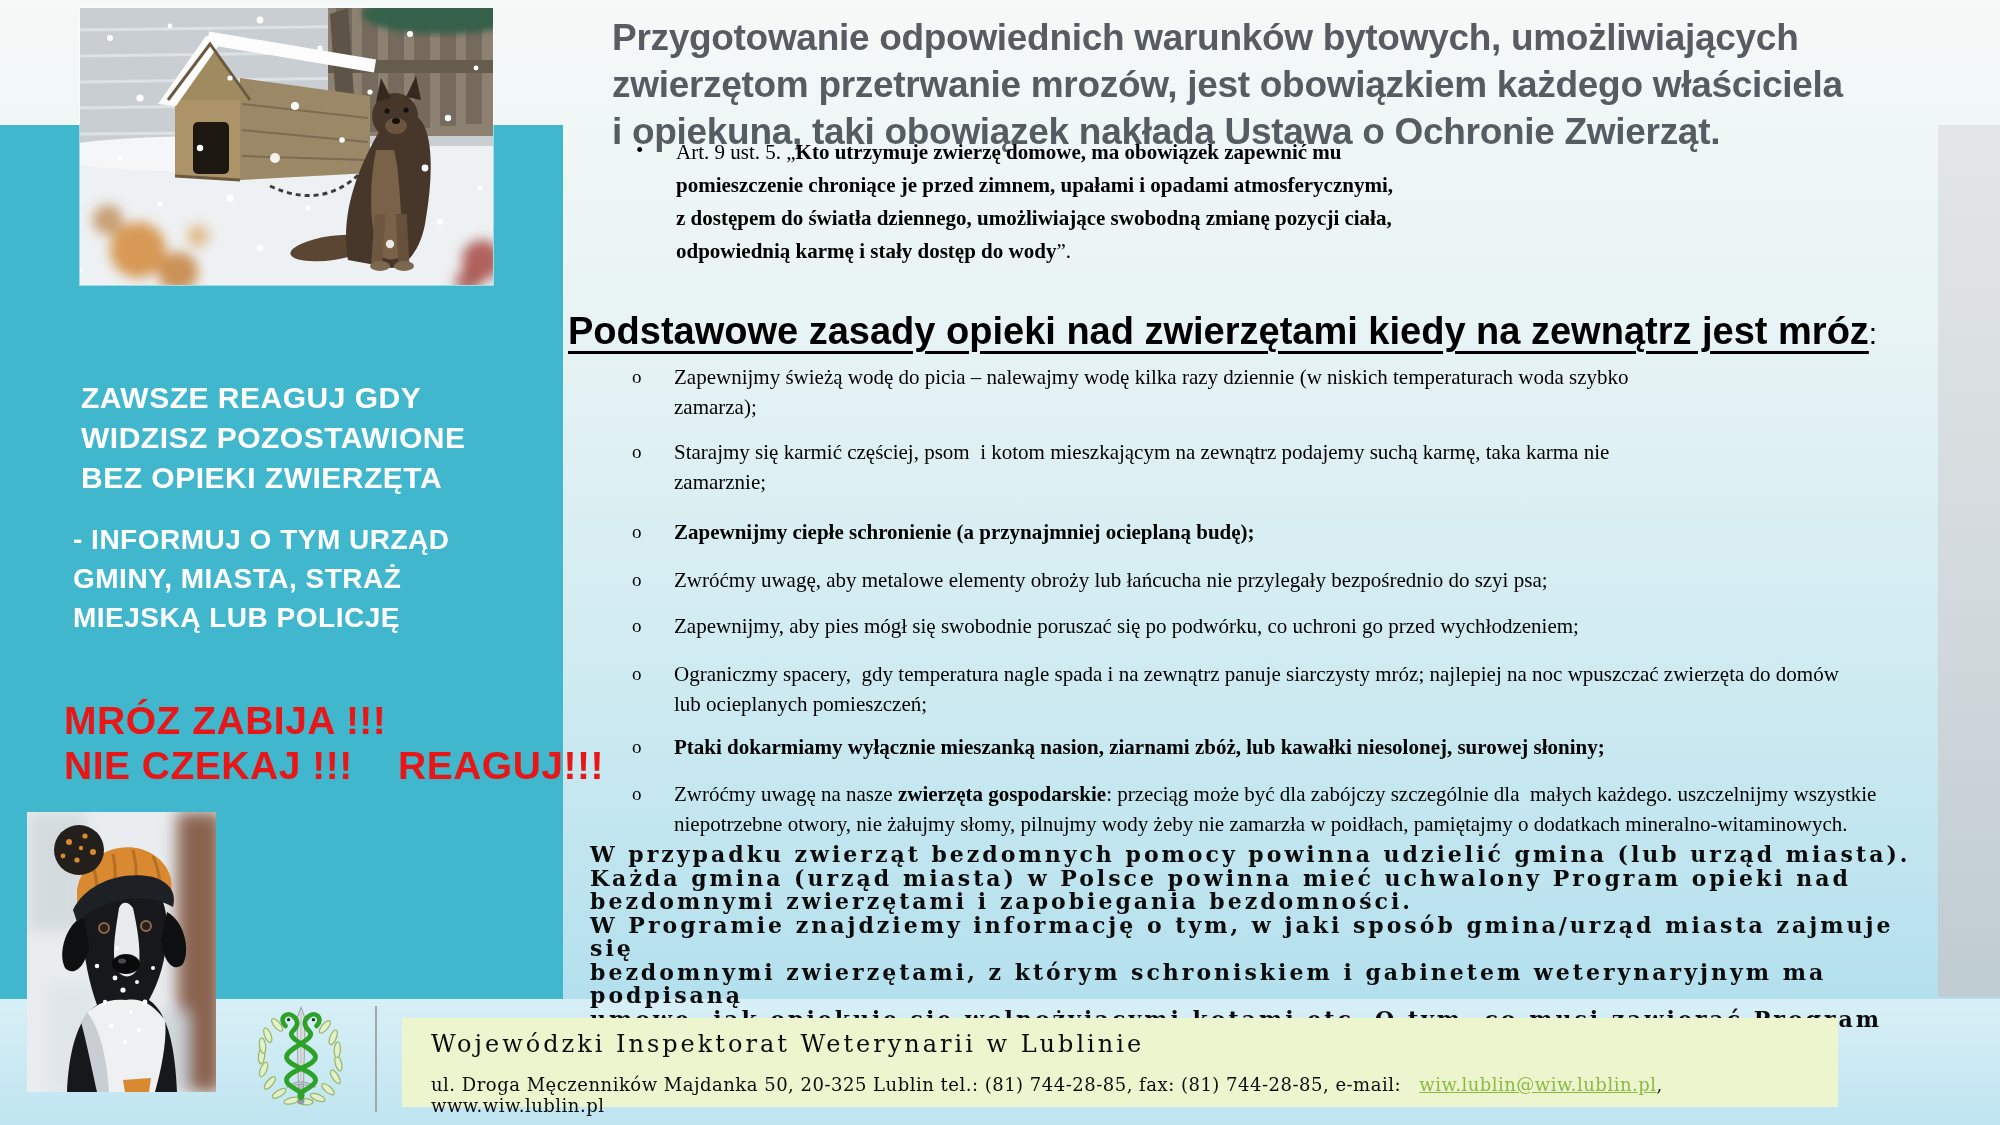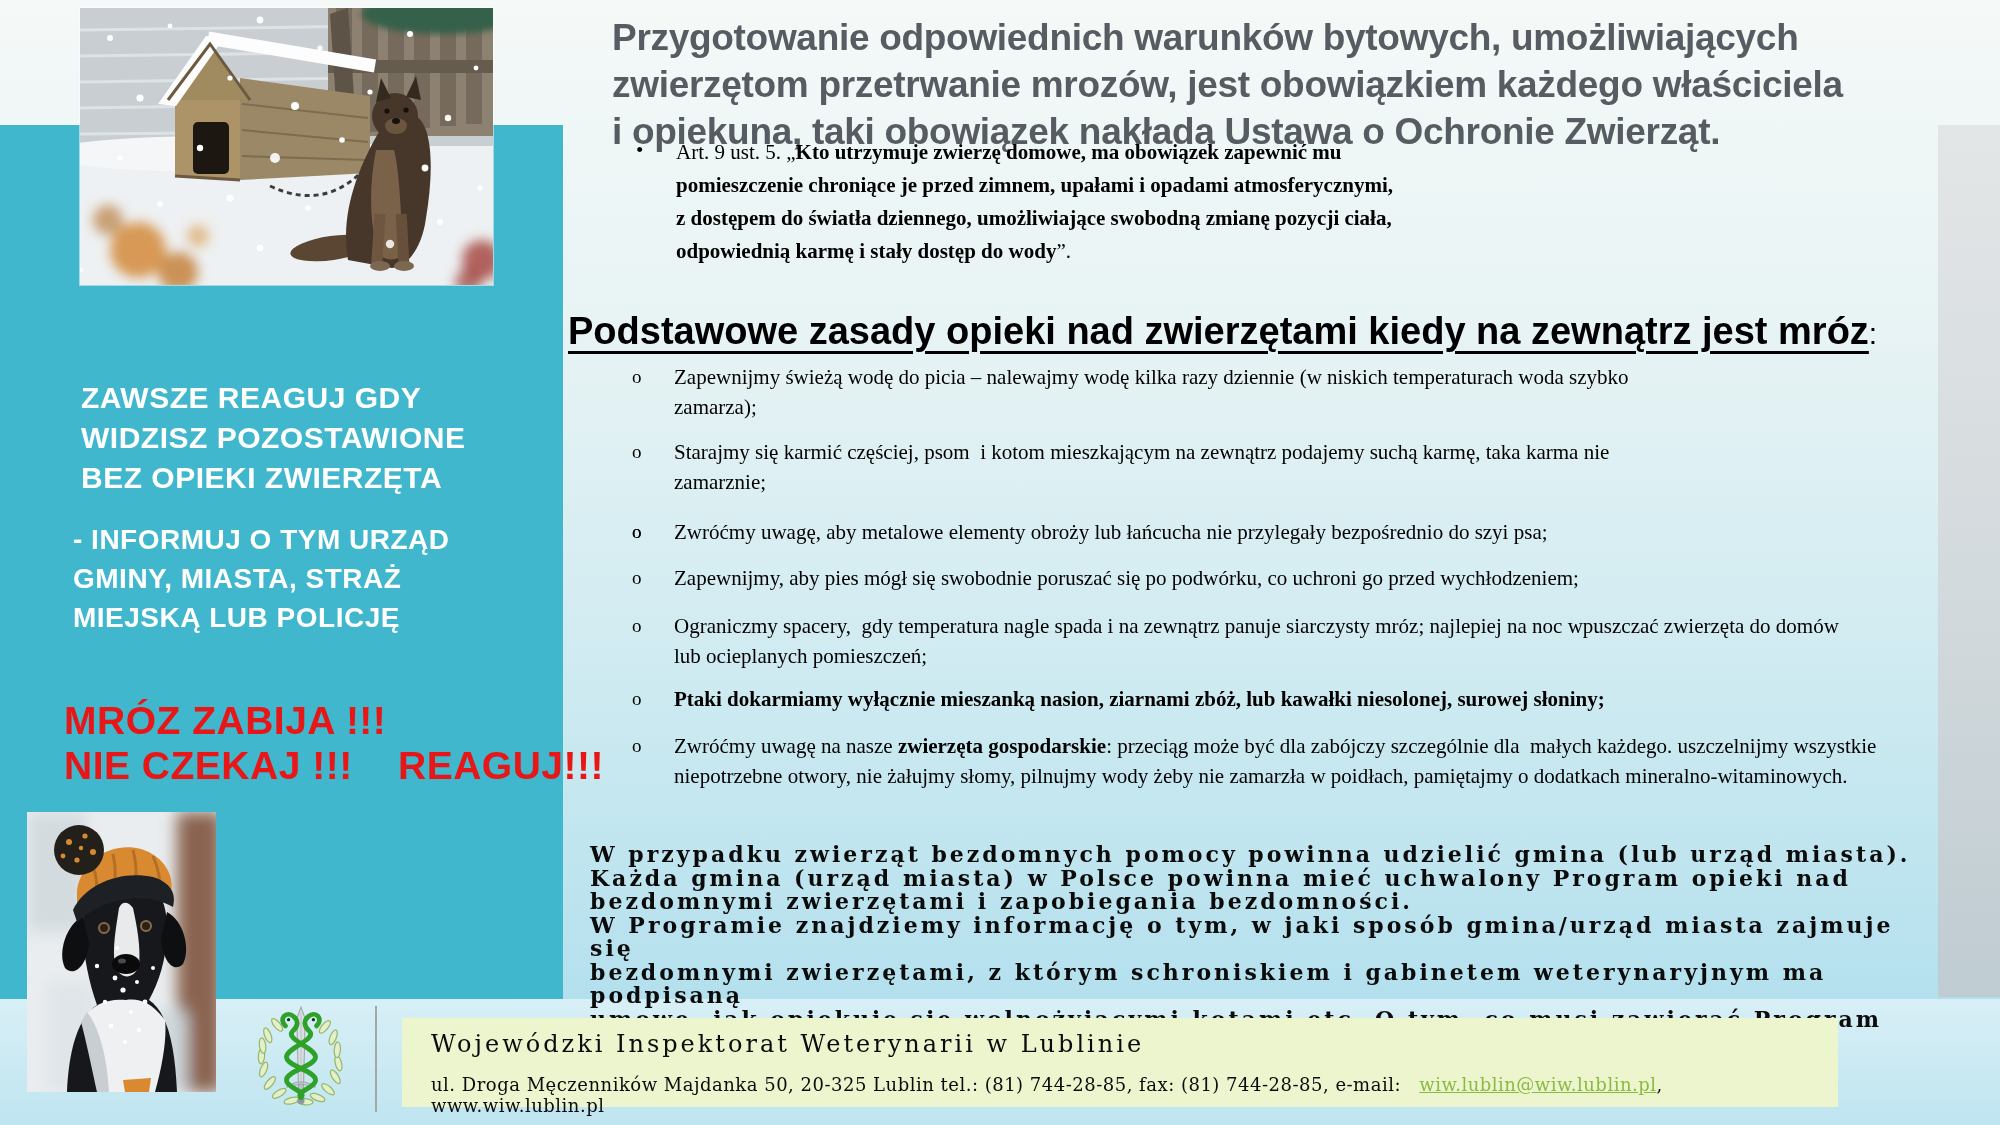--- a/index.html
+++ b/index.html
@@ -260,21 +260,21 @@
 
   <div class="rules-heading">
     <span class="u">Podstawowe zasady opieki nad zwierzętami kiedy na zewnątrz jest mróz</span><span class="colon">:</span>
   </div>
 
   <div class="rules-list">
     <div class="rule-item"><span class="li-marker">o</span><span>Zapewnijmy świeżą wodę do picia – nalewajmy wodę kilka razy dziennie (w niskich temperaturach woda szybko
 zamarza);</span><span class="b"></span><span></span></div>
     <div class="rule-item"><span class="li-marker">o</span><span>Starajmy się karmić częściej, psom  i kotom mieszkającym na zewnątrz podajemy suchą karmę, taka karma nie
 zamarznie;</span><span class="b"></span><span></span></div>
-    <div class="rule-item"><span class="li-marker">o</span><span></span><span></span></div>
+    <div class="rule-item"><span class="li-marker">o</span><span></span><span class="b">Zapewnijmy ciepłe schronienie (a przynajmniej ocieplaną budę);</span><span></span></div>
     <div class="rule-item"><span class="li-marker">o</span><span>Zwróćmy uwagę, aby metalowe elementy obroży lub łańcucha nie przylegały bezpośrednio do szyi psa;</span><span class="b"></span><span></span></div>
     <div class="rule-item"><span class="li-marker">o</span><span>Zapewnijmy, aby pies mógł się swobodnie poruszać się po podwórku, co uchroni go przed wychłodzeniem;</span><span class="b"></span><span></span></div>
     <div class="rule-item"><span class="li-marker">o</span><span>Ograniczmy spacery,  gdy temperatura nagle spada i na zewnątrz panuje siarczysty mróz; najlepiej na noc wpuszczać zwierzęta do domów
 lub ocieplanych pomieszczeń;</span><span class="b"></span><span></span></div>
     <div class="rule-item"><span class="li-marker">o</span><span></span><span class="b">Ptaki dokarmiamy wyłącznie mieszanką nasion, ziarnami zbóż, lub kawałki niesolonej, surowej słoniny;</span><span></span></div>
     <div class="rule-item"><span class="li-marker">o</span><span>Zwróćmy uwagę na nasze </span><span class="b">zwierzęta gospodarskie</span><span>: przeciąg może być dla zabójczy szczególnie dla  małych każdego. uszczelnijmy wszystkie
 niepotrzebne otwory, nie żałujmy słomy, pilnujmy wody żeby nie zamarzła w poidłach, pamiętajmy o dodatkach mineralno-witaminowych.</span></div>
   </div>
 
   <div class="closing-par">W przypadku zwierząt bezdomnych pomocy powinna udzielić gmina (lub urząd miasta).

